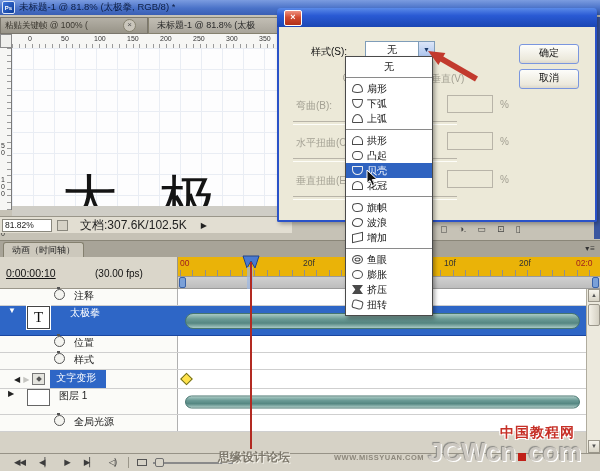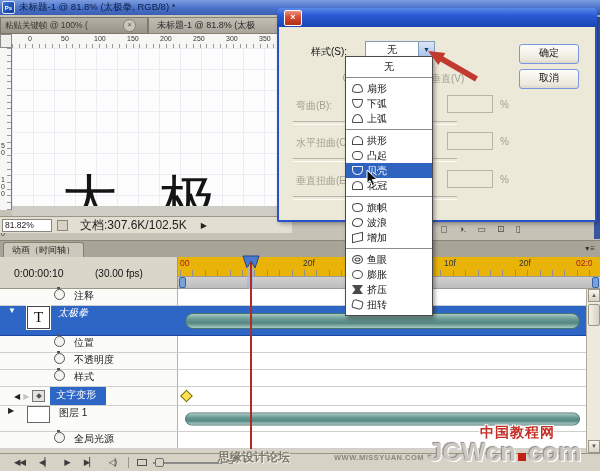--- a/index.html
+++ b/index.html
@@ -124,21 +124,21 @@
   .cursor-arrow{left:366px;top:170px;z-index:33;}
 
   
   .anim-panel{left:0;top:240px;width:600px;height:231px;background:#d6d2c6;border-top:1px solid #8a8678;box-sizing:border-box;}
   .panel-tabbar{position:absolute;left:0;top:0;width:600px;height:16px;background:#a8a498;}
   .panel-tab{position:absolute;left:3px;top:1px;height:15px;background:#ccc8bc;border:1px solid #84806f;border-bottom:none;
     border-radius:3px 3px 0 0;padding:0 8px;font-size:9px;line-height:15px;color:#222;}
   .panel-flyout{position:absolute;right:4px;top:3px;font-size:8px;color:#333;letter-spacing:1px;}
   .tl-header-left{position:absolute;left:0;top:16px;width:178px;height:32px;background:#dad6ca;
     border-right:1px solid #9a968a;border-bottom:1px solid #9a968a;box-sizing:border-box;}
-  .time-display{position:absolute;left:14px;top:10px;font-size:10.5px;color:#111;}
+  .time-display{position:absolute;left:6px;top:10px;font-size:10.5px;color:#111;text-decoration:underline;}
   .fps-display{position:absolute;left:95px;top:11px;font-size:10px;color:#111;}
   .tl-ruler{position:absolute;left:178px;top:16px;width:422px;height:20px;background:#eab308;border-bottom:1px solid #9a9a9a;box-sizing:border-box;}
   .tl-ruler .ticks{position:absolute;left:2px;bottom:0;width:100%;height:6px;
     background:repeating-linear-gradient(90deg,#8f8f8f 0 1px,transparent 1px 12.4px);}
   .tl-ruler-label{position:absolute;top:1px;font-size:8.5px;color:#333;}
   .tl-ruler-label.red{color:#a02020;}
   .workarea-bar{position:absolute;left:178px;top:36px;width:422px;height:12px;
     background:linear-gradient(180deg,#d0d0d0,#bdbdbd);border-bottom:1px solid #9a9a9a;box-sizing:border-box;}
   .wa-marker{position:absolute;top:0;width:7px;height:11px;background:#7aa0d8;border:1px solid #3a62a8;border-radius:2px;box-sizing:border-box;}
   .playhead-caret{position:absolute;left:64px;top:-2px;}
@@ -164,21 +164,21 @@
   .stopwatch{display:none;}
   .k-property .stopwatch{display:inline-block;width:9px;height:9px;border:1px solid #555;border-radius:50%;
     margin-left:54px;position:relative;flex:none;background:#f4f4f0;}
   .k-property .stopwatch::before{content:"";position:absolute;top:-3px;left:2px;width:3px;height:2px;background:#555;}
   .kf-nav{display:none;}
   .k-warp-property .kf-nav{display:flex;align-items:center;margin-left:14px;gap:3px;}
   .kf-prev{font-size:8px;color:#222;} .kf-next{font-size:8px;color:#c4c4c0;}
   .kf-toggle{width:13px;height:12px;border:1px solid #777;background:#e4e4de;display:flex;align-items:center;justify-content:center;box-sizing:border-box;}
   .kf-toggle::before{content:"";width:4px;height:4px;background:#555;transform:rotate(45deg);}
   .row-label{margin-left:9px;font-size:10px;color:#1a1a1a;white-space:nowrap;}
-  .k-layer-selected .row-label{color:#fff;margin-left:8px;font-style:italic;}
+  .k-layer-selected .row-label{color:#fff;margin-left:20px;}
   .k-warp-property .row-label{background:#2e66c6;color:#fff;padding:1px 10px 2px 6px;margin-left:5px;}
   .duration-bar{display:none;}
   .k-layer-selected .duration-bar,.k-layer .duration-bar{display:block;position:absolute;left:7px;right:6px;top:50%;
     transform:translateY(-50%);height:16px;border-radius:8px;border:1px solid #46756f;box-sizing:border-box;
     background:linear-gradient(180deg,#a9cac4 0%,#6b9b96 35%,#558782 65%,#a9cac4 100%);}
   .k-layer .duration-bar{height:13px;}
   .keyframe{display:none;}
   .k-warp-property .keyframe{display:block;position:absolute;left:4px;top:50%;width:7px;height:7px;
     transform:translateY(-50%) rotate(45deg);background:#ffe24a;border:1px solid #6a6a20;}
 
@@ -195,21 +195,21 @@
   .tr-divider{width:1px;height:11px;background:#9a968a;margin-left:12px;flex:none;}
   .tr-zoomout{width:8px;height:5px;border:1px solid #555;margin-left:8px;flex:none;}
   .tr-slider{position:relative;width:80px;height:9px;margin-left:6px;flex:none;}
   .tr-slider .track{position:absolute;left:0;top:4px;width:100%;height:2px;background:#8a8a8a;}
   .tr-slider .thumbk{position:absolute;left:2px;top:0;width:9px;height:9px;background:#d8d4c8;border:1px solid #707070;border-radius:2px;box-sizing:border-box;}
 
   
   .wm-forum{left:218px;top:449px;font-size:12px;font-weight:bold;color:#7d786c;
     text-shadow:1px 1px 0 #f4f2ea;z-index:40;}
   .wm-forum-url{left:334px;top:453px;font-size:7.5px;font-weight:bold;color:#8d887c;letter-spacing:.5px;z-index:40;}
-  .wm-cn{left:480px;top:424px;font-size:14px;font-weight:bold;color:#c62f26;letter-spacing:1px;z-index:41;
+  .wm-cn{left:500px;top:424px;font-size:14px;font-weight:bold;color:#c62f26;letter-spacing:1px;z-index:41;
     text-shadow:-1px -1px 0 #fff,1px -1px 0 #fff,-1px 1px 0 #fff,1px 1px 0 #fff;}
   .wm-en{left:428px;top:437px;font-size:26px;font-weight:bold;color:#ccc8c1;letter-spacing:0;z-index:40;
     text-shadow:1px 1px 0 #fff,-1px -1px 1px #8a8a86;white-space:nowrap;}
   .wm-dot{display:inline-block;width:8px;height:8px;background:#c02018;margin:0 2px;}
 </style>
 </head>
 <body>
 
 <div id="app">
 
@@ -318,31 +318,20 @@
           <div class="tl-track">
             <div class="duration-bar"></div>
 
           </div>
         </div>
         <div class="tl-row k-property">
           <div class="tl-left">
 
             <span class="stopwatch"></span>
             <span class="row-label">位置</span>
-          </div>
-          <div class="tl-track">
-            
-            
-          </div>
-        </div>
-        <div class="tl-row k-property">
-          <div class="tl-left">
-
-            <span class="stopwatch"></span>
-            <span class="row-label">不透明度</span>
           </div>
           <div class="tl-track">
             
             
           </div>
         </div>
         <div class="tl-row k-property">
           <div class="tl-left">
 
             <span class="stopwatch"></span>

